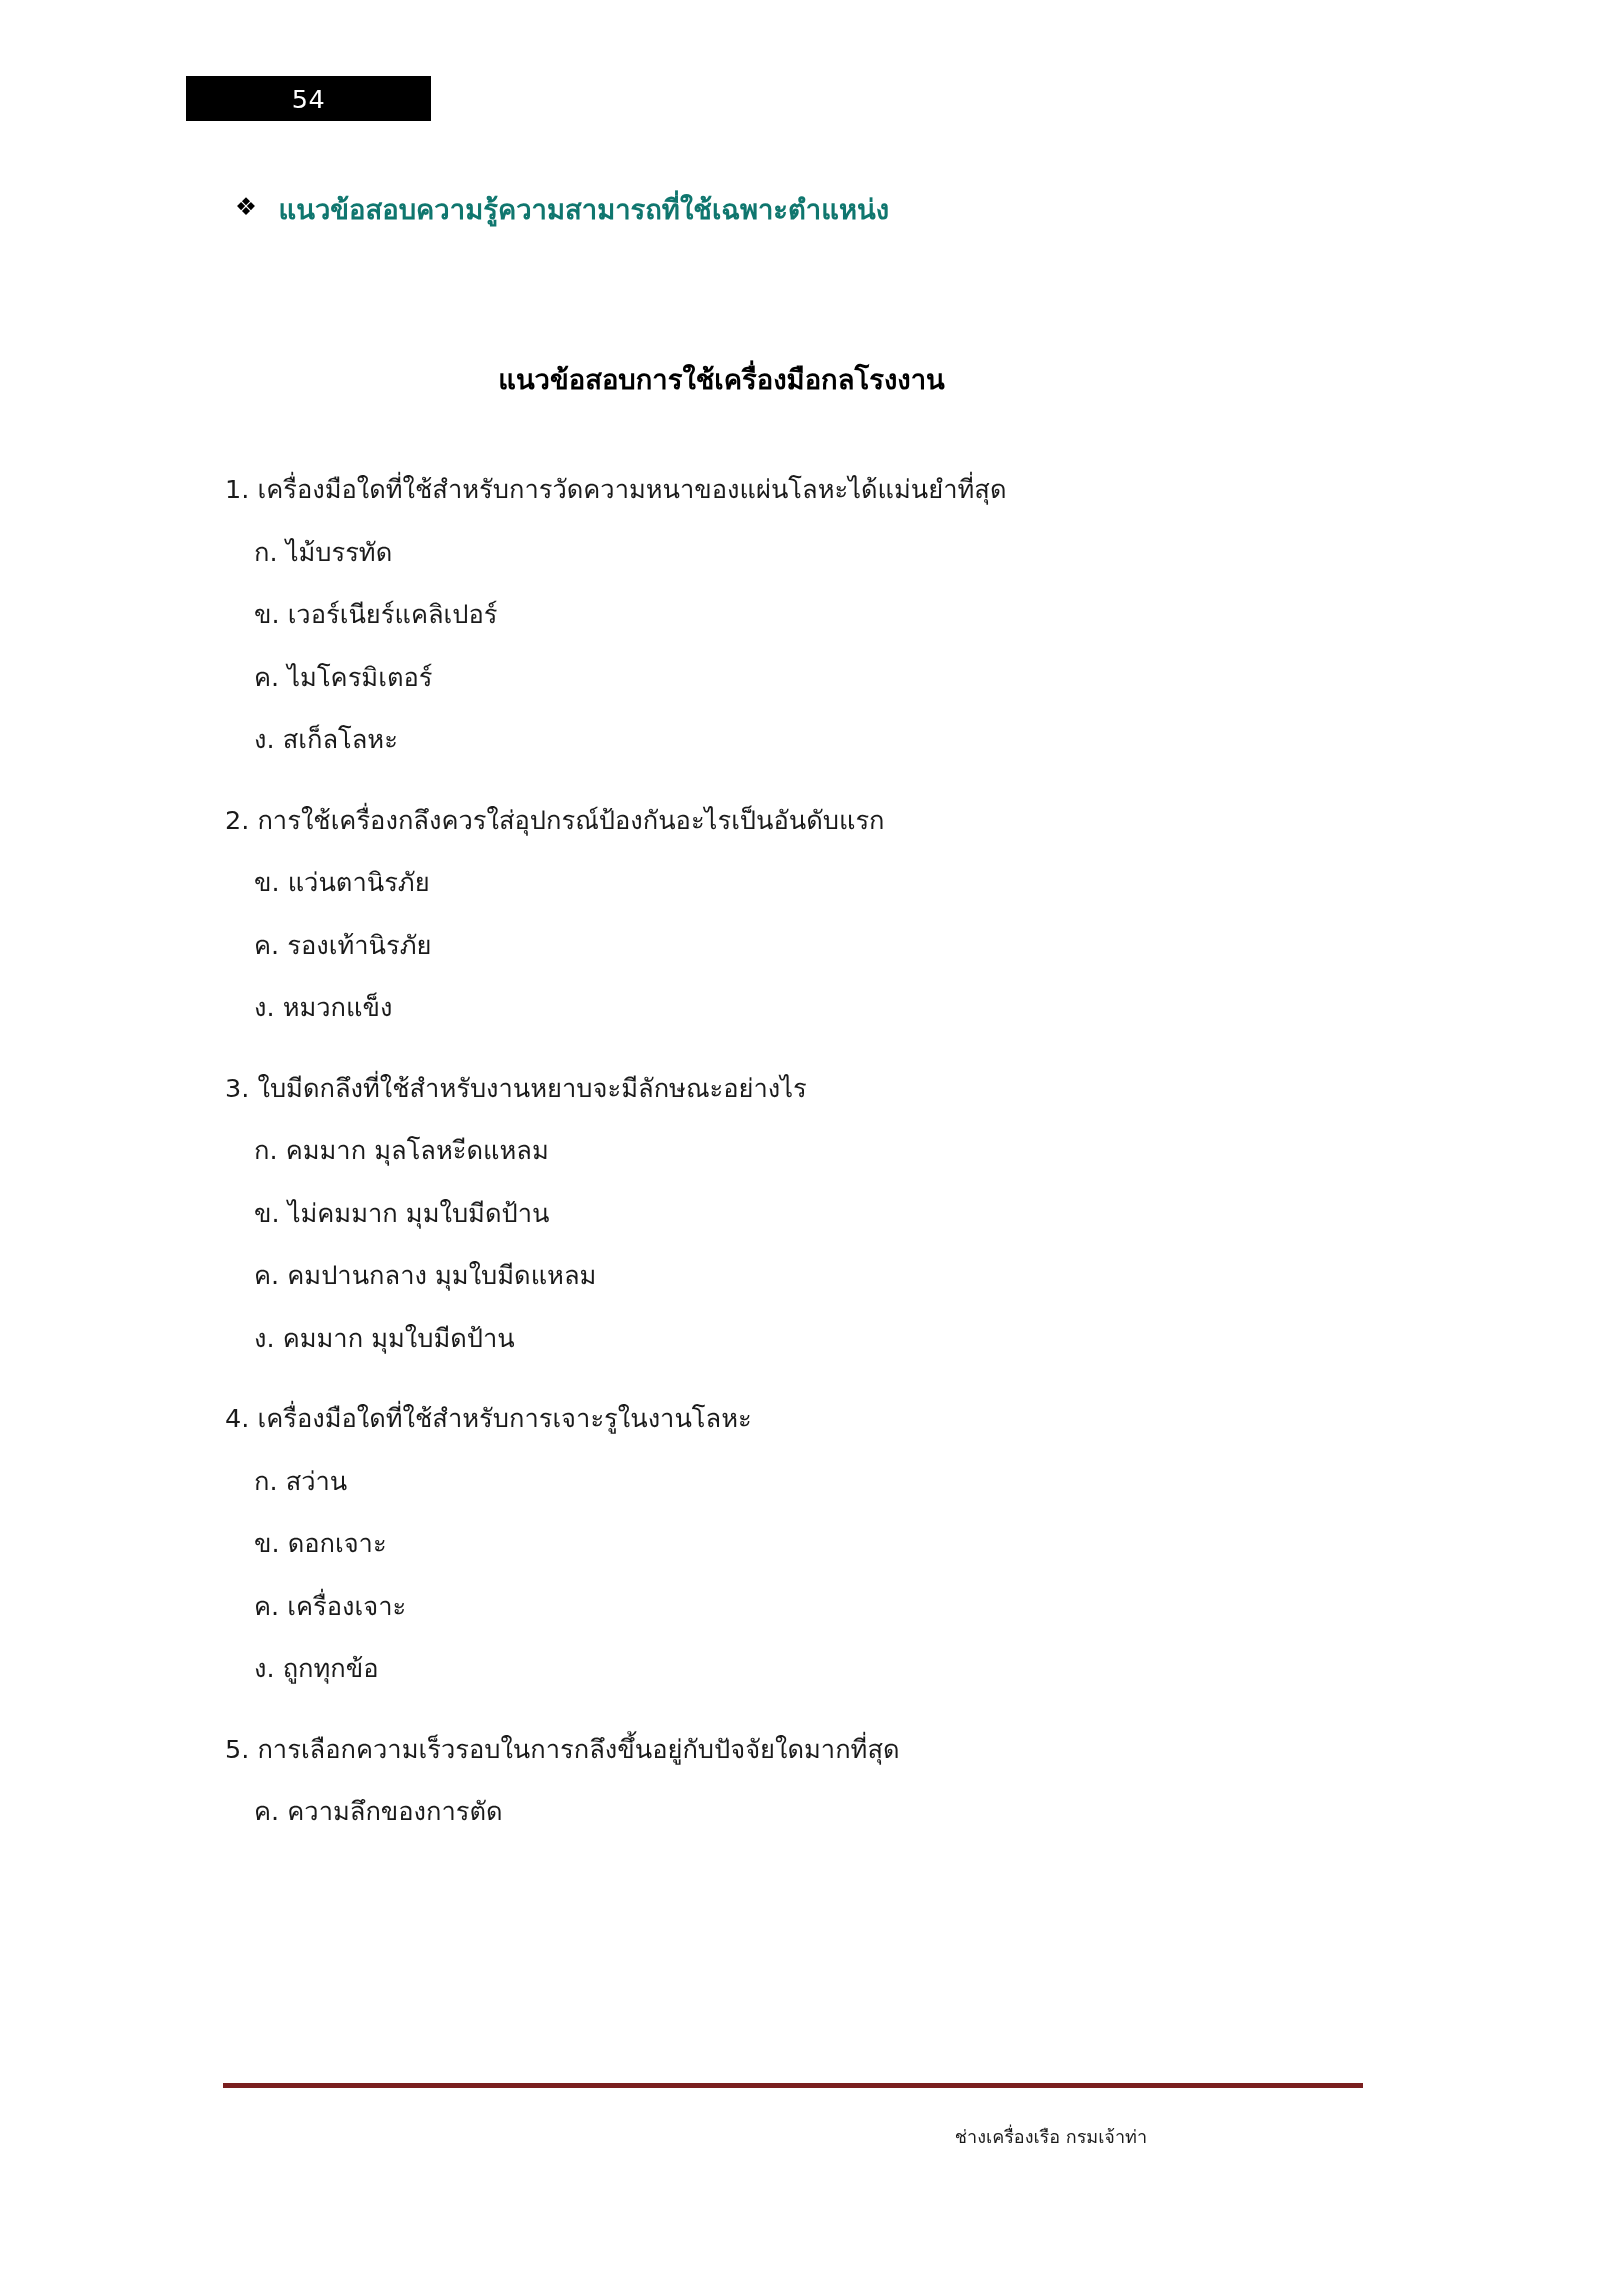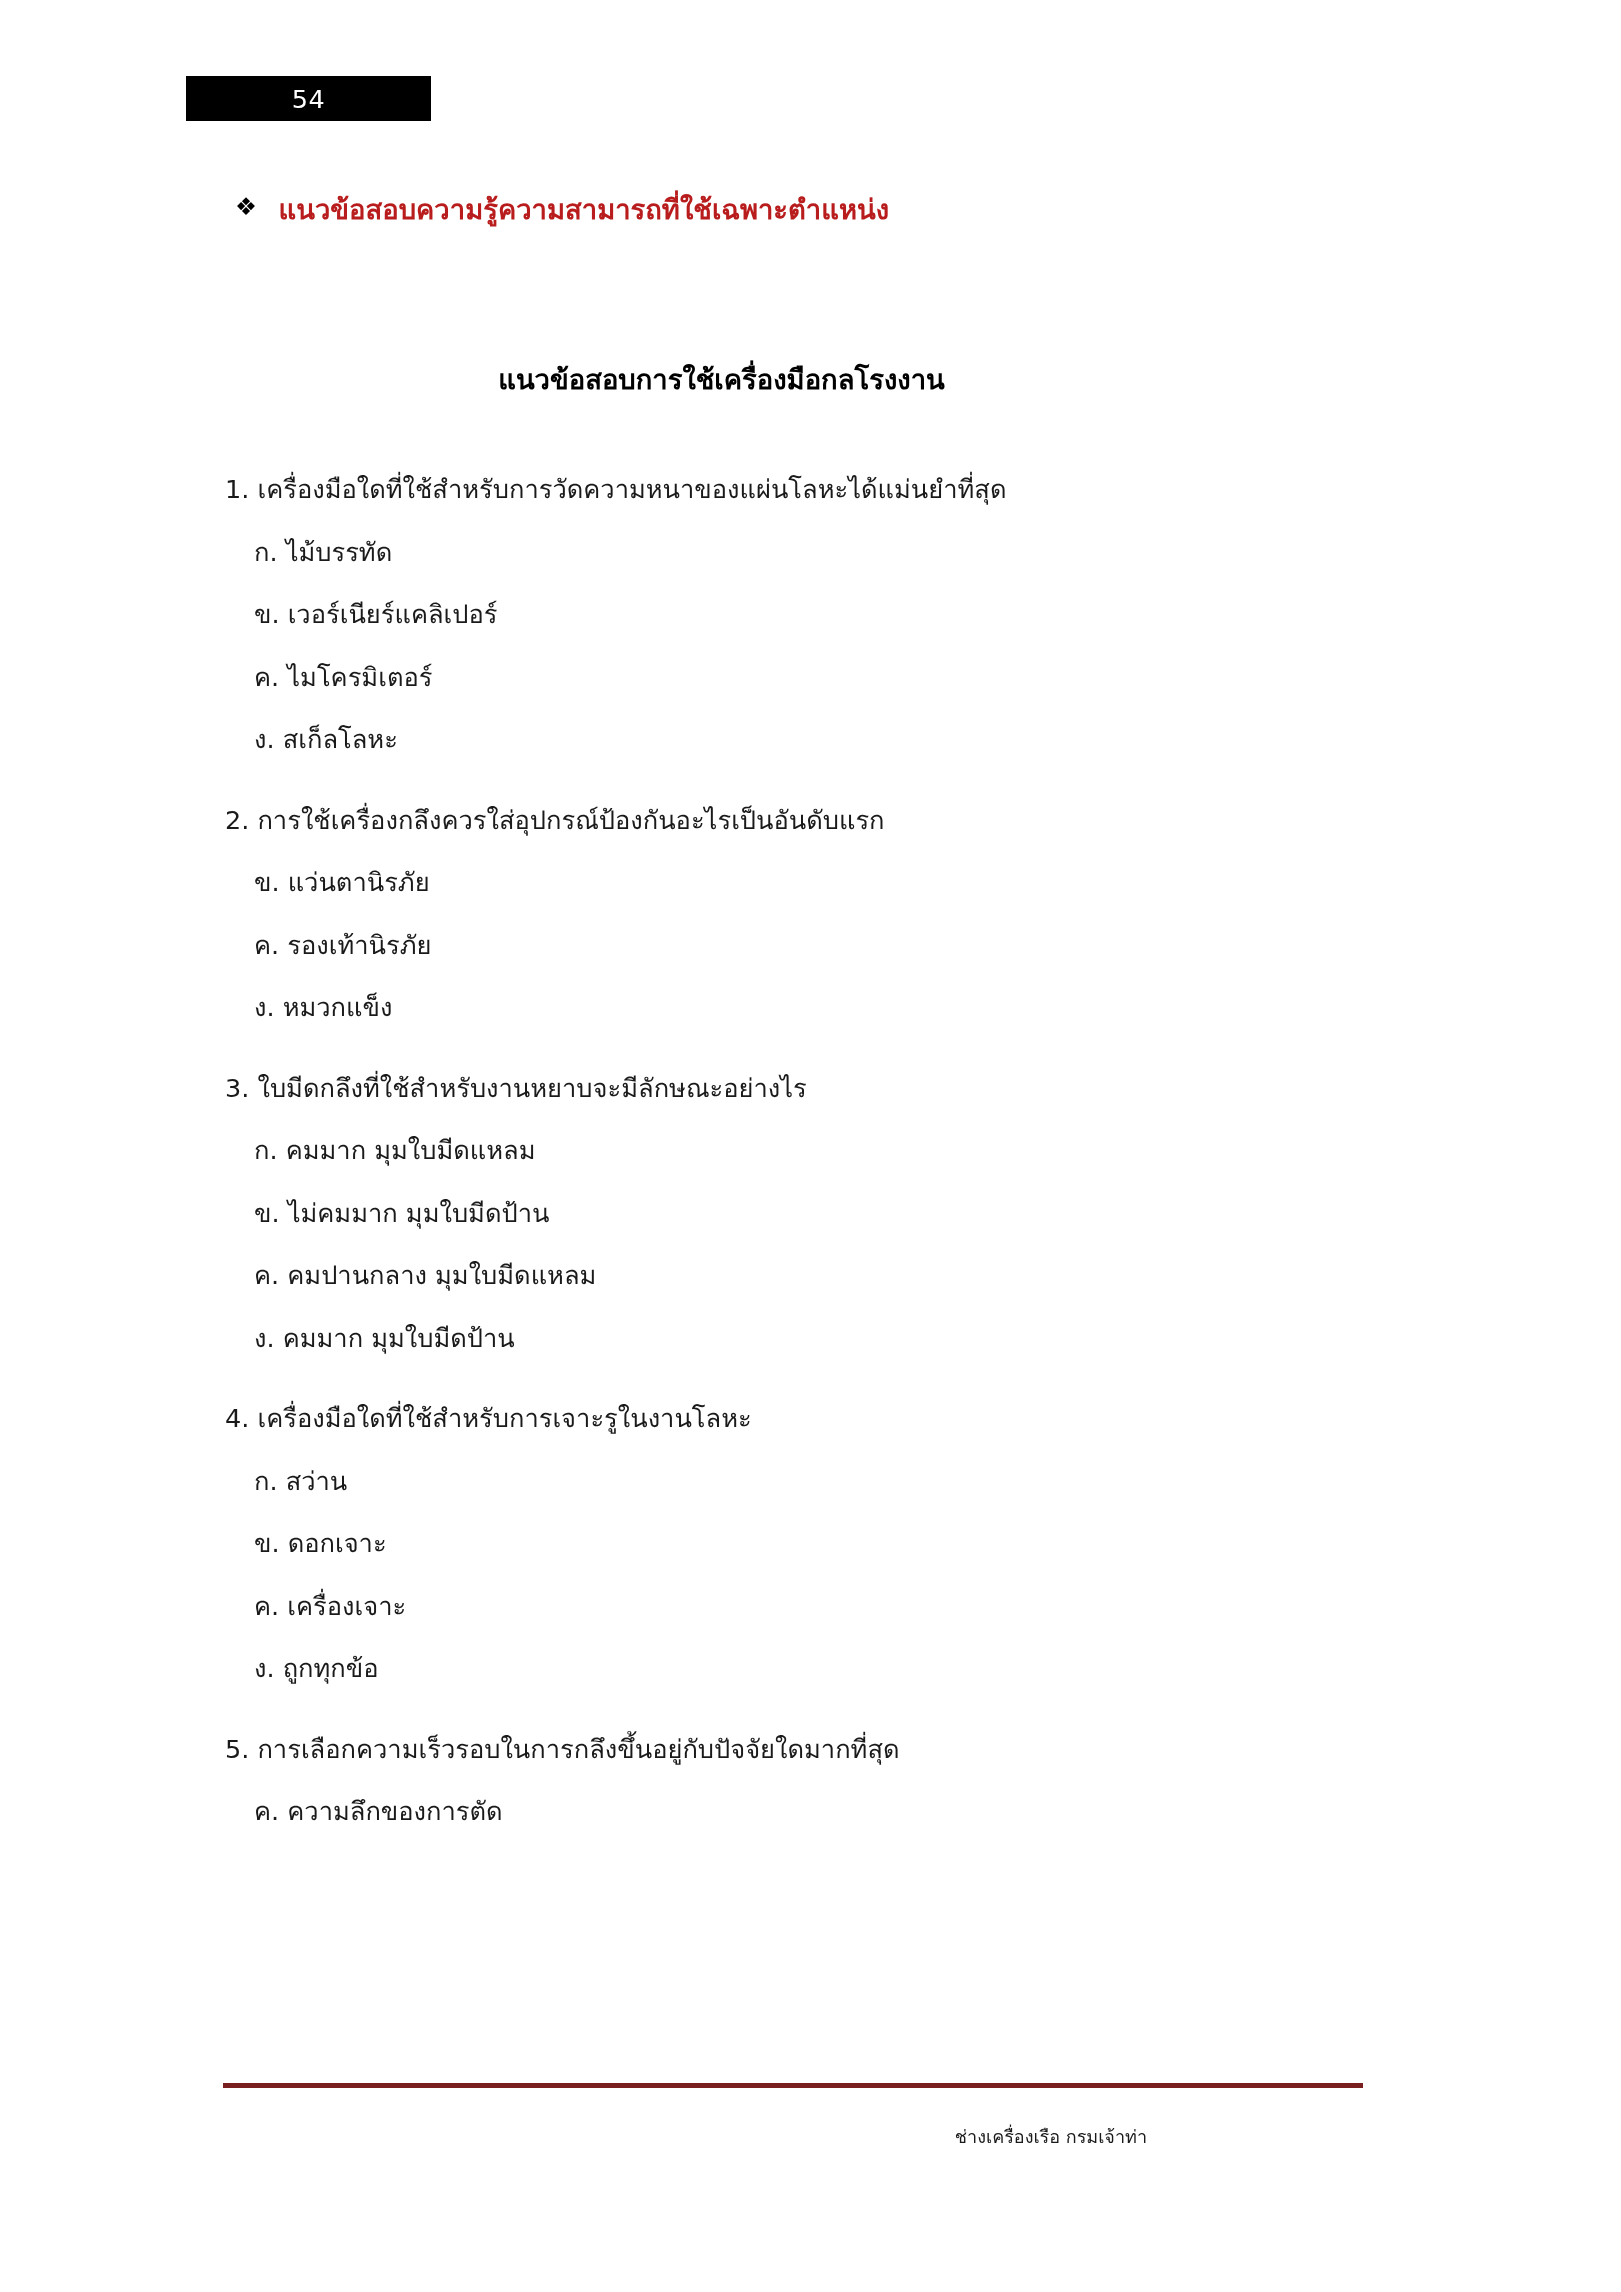--- a/index.html
+++ b/index.html
@@ -50,21 +50,21 @@
   }
   .bullet-heading .diamond {
     font-size: 24.5px;
     line-height: 1.2;
     color: #000;
   }
   .bullet-heading .text {
     font-size: 27.4px;
     font-weight: bold;
     line-height: 1.3;
-    color: #b91c1c;
+    color: #0f766e;
     white-space: nowrap;
   }
 
   
   .sub-title {
     position: absolute;
     left: 0;
     right: 0;
     top: 358px;
     text-align: center;
@@ -146,21 +146,21 @@
 
     <div class="question-block">
       <div class="q-stem">2. การใช้เครื่องกลึงควรใส่อุปกรณ์ป้องกันอะไรเป็นอันดับแรก</div>
       <div class="q-choice">ข. แว่นตานิรภัย</div>
       <div class="q-choice">ค. รองเท้านิรภัย</div>
       <div class="q-choice">ง. หมวกแข็ง</div>
     </div>
 
     <div class="question-block">
       <div class="q-stem">3. ใบมีดกลึงที่ใช้สำหรับงานหยาบจะมีลักษณะอย่างไร</div>
-      <div class="q-choice">ก. คมมาก มุมใบมีดแหลม</div>
+      <div class="q-choice">ก. คมมาก มุลโลหะีดแหลม</div>
       <div class="q-choice">ข. ไม่คมมาก มุมใบมีดป้าน</div>
       <div class="q-choice">ค. คมปานกลาง มุมใบมีดแหลม</div>
       <div class="q-choice">ง. คมมาก มุมใบมีดป้าน</div>
     </div>
 
     <div class="question-block">
       <div class="q-stem">4. เครื่องมือใดที่ใช้สำหรับการเจาะรูในงานโลหะ</div>
       <div class="q-choice">ก. สว่าน</div>
       <div class="q-choice">ข. ดอกเจาะ</div>
       <div class="q-choice">ค. เครื่องเจาะ</div>

